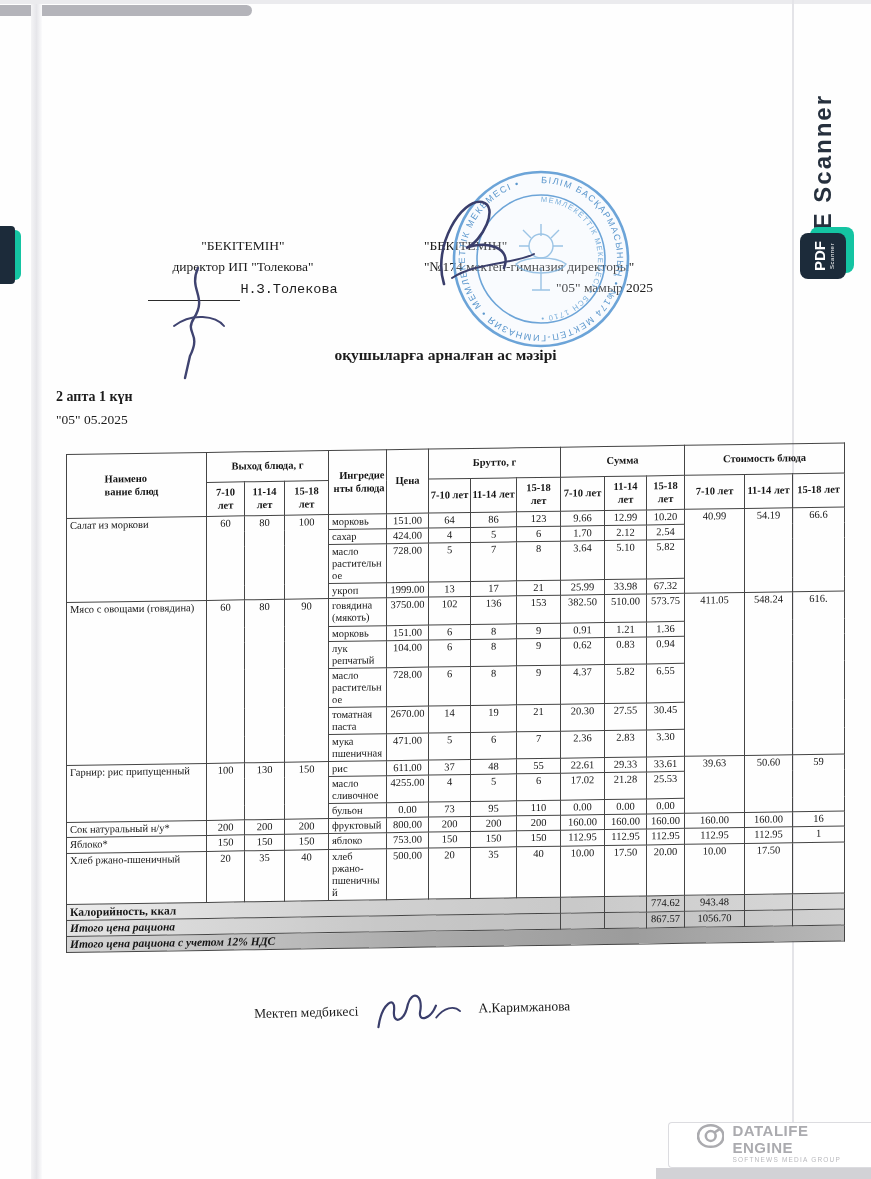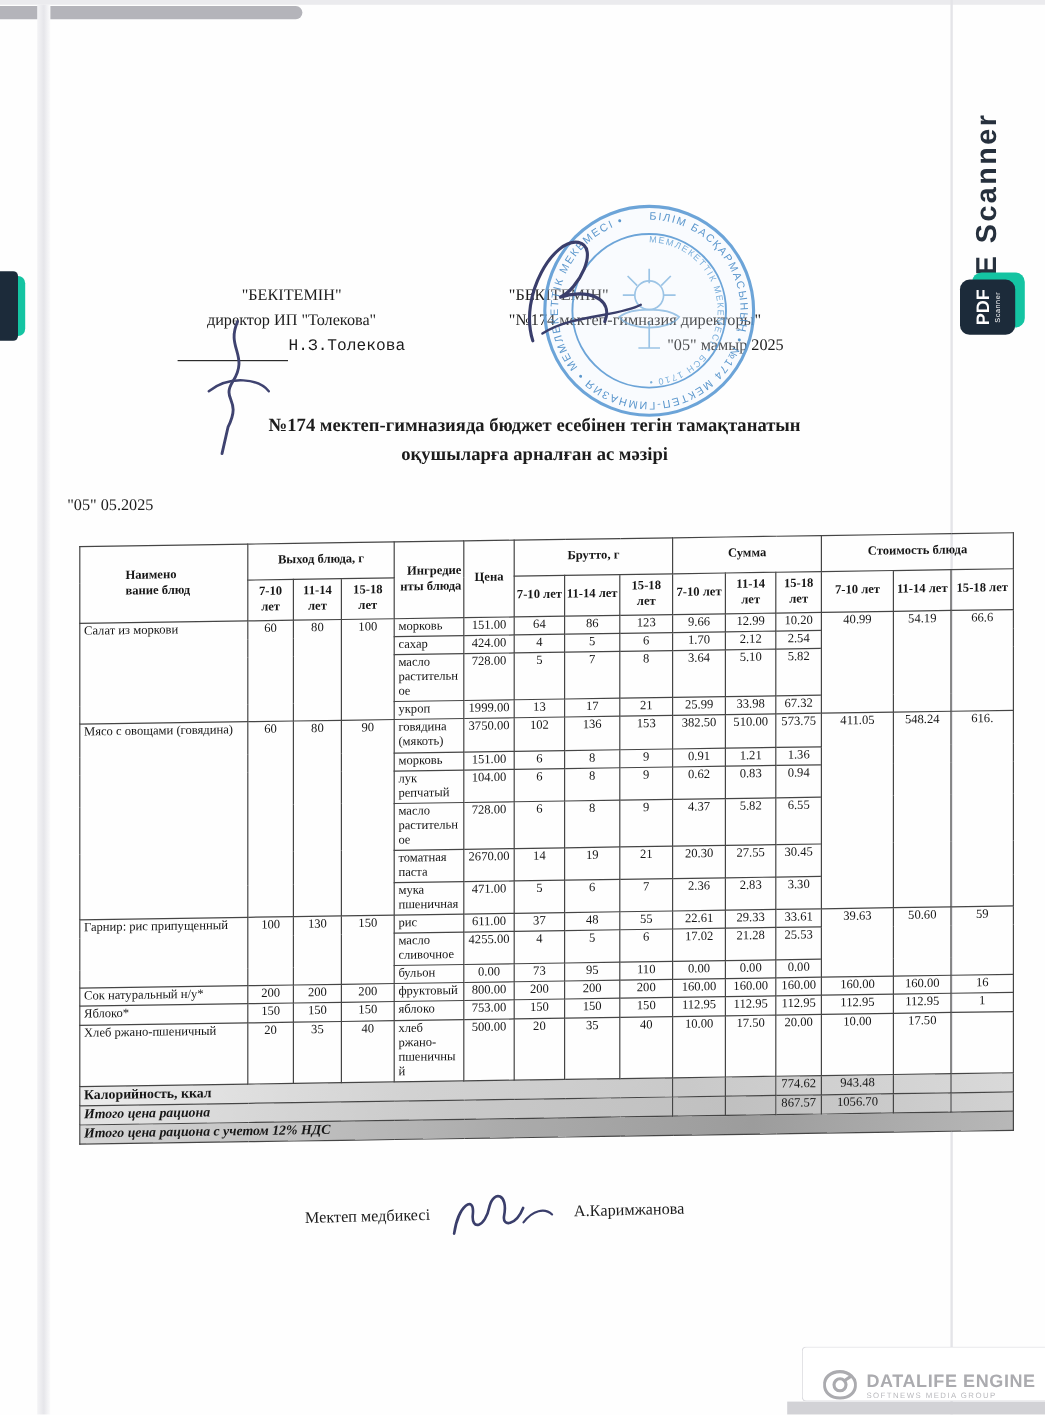--- a/index.html
+++ b/index.html
@@ -21,21 +21,21 @@
                         display:flex;flex-direction:column;align-items:center;justify-content:center;color:#fff;
                         font-family:"Liberation Sans",sans-serif;}
   .pdf-badge .pdf-t{font-weight:bold;font-size:15px;line-height:1;}
   .pdf-badge .scn-t{font-size:6px;letter-spacing:.5px;margin-top:2px;}
   .left-badge{position:absolute;left:0;top:226px;width:21px;height:58px;}
   .left-badge .teal{position:absolute;right:0;top:4px;width:9px;height:50px;background:#14c4a2;border-radius:0 6px 6px 0;}
   .left-badge .navy{position:absolute;left:0;top:0;width:15px;height:58px;background:#1c2b3a;border-radius:0 4px 4px 0;}
   
   .datalife-box{position:absolute;left:668px;top:1122px;width:203px;height:46px;background:#fff;
                 border:1px solid #dcdce0;border-right:none;border-radius:4px 0 0 4px;
-                display:flex;align-items:flex-end;gap:8px;padding-left:17px;box-sizing:border-box;}
+                display:flex;align-items:flex-start;gap:8px;padding-left:28px;box-sizing:border-box;}
   .dl-texts{display:flex;flex-direction:column;}
   .dl-title{font-family:"Liberation Sans",sans-serif;font-weight:bold;font-size:15px;letter-spacing:.5px;color:#ababaf;line-height:1.1;}
   .dl-sub{font-family:"Liberation Sans",sans-serif;font-size:6.5px;letter-spacing:1.2px;color:#b9b9bd;}
   .bottom-band{position:absolute;left:656px;top:1168px;width:215px;height:11px;background:#d2d2d6;}
   
   .content{position:relative;padding:236px 36px 0 56px;}
   .approvals{display:flex;font-size:13.5px;line-height:1.55;}
   .approve-left{margin-left:68px;width:238px;text-align:center;position:relative;}
   .approve-right{margin-left:62px;width:330px;position:relative;}
   .sig-row{position:relative;margin-top:2px;font-family:Liberation Mono, monospace;}
@@ -138,25 +138,25 @@
           <path d="M26 108 C14 70 44 22 64 26 C82 30 64 66 48 72 C70 64 94 72 86 92" fill="none" stroke="#3a3e6b" stroke-width="2.6" stroke-linecap="round"></path>
           <path d="M34 102 C58 86 98 88 116 78" fill="none" stroke="#3a3e6b" stroke-width="2" stroke-linecap="round"></path>
         </svg>
         <div>"БЕКІТЕМІН"</div>
         <div>"№174 мектеп-гимназия директоры"</div>
         <div class="date-line">"05" мамыр  2025</div>
       </div>
     </div>
 
     <div class="doc-title">
-      <div>№174 мектеп-гимназияда бюджет есебінен тегін тамақтанатын</div>
       <div>оқушыларға арналған ас мәзірі</div>
     </div>
 
     <div class="meta">
+      <div class="meta-week">2 апта 1 күн</div>
       <div class="meta-date">"05" 05.2025</div>
     </div>
 
     <div class="table-wrap">
       <table class="menu">
           <colgroup>
             <col style="width: 140px;">
             <col style="width: 38px;">
             <col style="width: 40px;">
             <col style="width: 44px;">

